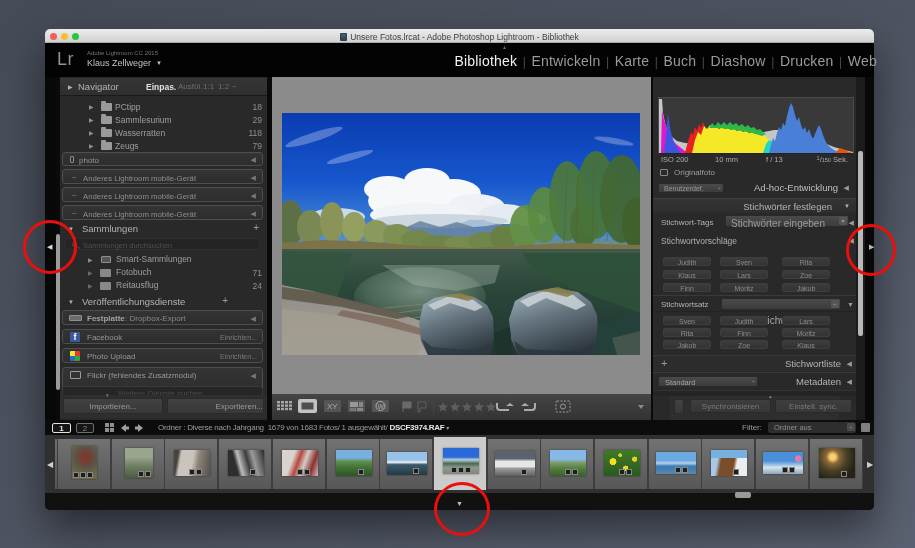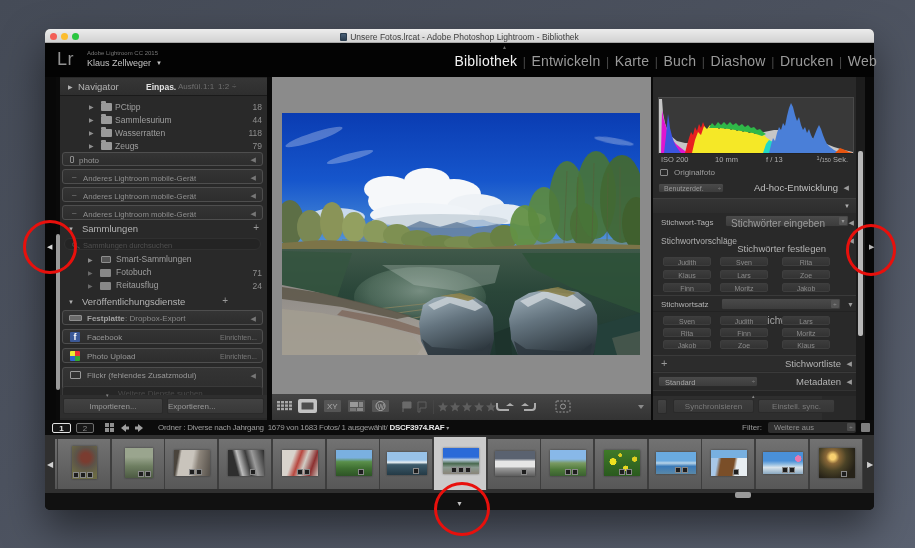--- a/index.html
+++ b/index.html
@@ -88,21 +88,21 @@
     <div class="fold" style="top:24px;">
         <span class="fa">▶</span>
         <span class="fic"></span>
         <span class="ftx">PCtipp</span>
         <span class="fnum">18</span>
       </div>
     <div class="fold" style="top:37px;">
         <span class="fa">▶</span>
         <span class="fic"></span>
         <span class="ftx">Sammlesurium</span>
-        <span class="fnum">44</span>
+        <span class="fnum">29</span>
       </div>
     <div class="fold" style="top:50px;">
         <span class="fa">▶</span>
         <span class="fic"></span>
         <span class="ftx">Wasserratten</span>
         <span class="fnum">118</span>
       </div>
     <div class="fold" style="top:63px;">
         <span class="fa">▶</span>
         <span class="fic"></span>
@@ -181,21 +181,21 @@
       <span class="abs" style="left:7px; top:3px; width:11px; height:8px; border:1px solid #9a9a9a; border-radius:1px;"></span>
       <span class="abs" style="left:24px; top:3px; color:#989898;">Flickr (fehlendes Zusatzmodul)</span>
       <span class="abs" style="right:6px; top:4px; font-size:7px; color:#777;">◀</span>
     </div>
     <div class="box" style="left:2px; top:309px; width:201px; height:12px; background:#262626; border-color:#3a3a3a;">
       <span class="abs" style="left:55px; top:2px; color:#4a4a4a;">Weitere Dienste suchen...</span>
     </div>
     <div class="abs" style="left:0; top:318px; width:207px; height:23px; background:#2e2e2e;">
       <span class="abs" style="left:46px; top:-3px; font-size:5px; color:#888;">▾</span>
       <div class="abs" style="left:3px; top:3px; width:100px; height:16px; background:linear-gradient(#424242,#383838); border:1px solid #2a2a2a; border-radius:2px; color:#9a9a9a; font-size:8px; text-align:center; line-height:16px;">Importieren...</div>
-      <div class="abs" style="left:107px; top:3px; width:97px; height:16px; background:linear-gradient(#424242,#383838); border:1px solid #2a2a2a; border-radius:2px; color:#9a9a9a; font-size:8px; text-align:left; line-height:16px;">Exportieren...</div>
+      <div class="abs" style="left:107px; top:3px; width:97px; height:16px; background:linear-gradient(#424242,#383838); border:1px solid #2a2a2a; border-radius:2px; color:#9a9a9a; font-size:8px; text-align:right; line-height:16px;">Exportieren...</div>
     </div>
   </div>
   <div id="ldiv" class="abs"></div>
   <div id="center" class="abs">
     <svg class="abs" style="left:10px; top:36px;" width="358" height="242" viewBox="0 0 358 242">
       <defs>
         <linearGradient id="sky" x1="0" y1="0" x2="0" y2="1">
           <stop offset="0" stop-color="#0a3cb2"></stop>
             <stop offset="0.45" stop-color="#1656cc"></stop>
             <stop offset="0.8" stop-color="#4688d6"></stop>
@@ -323,21 +323,21 @@
     </div>
     <div class="abs" style="left:0; top:105px; width:203px; height:14px;">
       <div class="abs" style="left:5px; top:1px; width:66px; height:10px; background:linear-gradient(#4a4a4a,#3c3c3c); border:1px solid #2a2a2a; border-radius:2px;">
         <span class="abs" style="left:5px; top:1px; font-size:7px; color:#9a9a9a;">Benutzerdef.</span>
         <span class="abs" style="right:2px; top:1px; font-size:6px; color:#888;">÷</span>
       </div>
       <span class="abs" style="right:18px; top:0px; font-size:9.5px; color:#c0c0c0;">Ad-hoc-Entwicklung</span>
       <span class="abs" style="right:7px; top:2px; font-size:7px; color:#9a9a9a;">◀</span>
     </div>
     <div class="abs" style="left:0; top:121px; width:203px; height:15px; background:linear-gradient(#343434,#2d2d2d); border-top:1px solid #3e3e3e;">
-      <span class="abs" style="right:30px; top:2px; font-size:9.5px; color:#b4b4b4;margin-top:42px;">Stichwörter festlegen</span>
+      <span class="abs" style="right:24px; top:2px; font-size:9.5px; color:#b4b4b4;">Stichwörter festlegen</span>
       <span class="abs" style="right:6px; top:4px; font-size:6px; color:#b0b0b0;">▼</span>
     </div>
     <div class="abs" style="left:0; top:138px; width:203px; height:16px;">
       <span class="abs" style="left:8px; top:3px; font-size:8px; color:#b4b4b4;">Stichwort-Tags</span>
       <div class="abs" style="left:72px; top:0px; width:124px; height:12px; background:linear-gradient(#4a4a4a,#3c3c3c); border:1px solid #2a2a2a; border-radius:2px;">
         <span class="abs" style="left:5px; top:2px; font-size:10px; color:#9a9a9a;">Stichwörter eingeben</span>
         <span class="abs" style="right:1px; top:1px; width:8px; height:8px; background:#555; border-radius:1px; font-size:6px; color:#999; text-align:center; line-height:8px;">▾</span>
       </div>
       <span class="abs" style="right:2px; top:4px; font-size:7px; color:#9a9a9a;">◀</span>
     </div>
@@ -378,21 +378,21 @@
     </div>
     <div class="abs" style="left:0; top:295px; width:203px; height:17px; border-top:1px solid #3a3a3a;">
       <div class="abs" style="left:5px; top:3px; width:100px; height:11px; background:linear-gradient(#4a4a4a,#3c3c3c); border:1px solid #2a2a2a; border-radius:2px;">
         <span class="abs" style="left:6px; top:1px; font-size:7.5px; color:#a5a5a5;">Standard</span>
         <span class="abs" style="right:2px; top:1px; font-size:6px; color:#888;">÷</span>
       </div>
       <span class="abs" style="right:15px; top:3px; font-size:9.5px; color:#b4b4b4;">Metadaten</span>
       <span class="abs" style="right:4px; top:5px; font-size:7px; color:#9a9a9a;">◀</span>
     </div>
     <div class="abs" style="left:0; top:313px; width:203px; height:6px; background:#242424; border-top:1px solid #333;"></div>
-    <div class="abs" style="left:0; top:319px; width:169px; height:24px; background:#2e2e2e;">
+    <div class="abs" style="left:17px; top:319px; width:169px; height:24px; background:#2e2e2e;">
       <span class="abs" style="left:99px; top:-3px; font-size:5px; color:#888;">▴</span>
       <div class="abs" style="left:4px; top:3px; width:10px; height:15px; background:linear-gradient(#424242,#383838); border:1px solid #2a2a2a; border-radius:2px;"></div>
       <div class="abs" style="left:20px; top:3px; width:81px; height:14px; background:linear-gradient(#3e3e3e,#363636); border:1px solid #2a2a2a; border-radius:2px; color:#7a7a7a; font-size:8px; text-align:center; line-height:14px;">Synchronisieren</div>
       <div class="abs" style="left:105px; top:3px; width:77px; height:14px; background:linear-gradient(#3e3e3e,#363636); border:1px solid #2a2a2a; border-radius:2px; color:#7a7a7a; font-size:8px; text-align:center; line-height:14px;">Einstell. sync.</div>
     </div>
   </div>
   <div id="rscroll" class="abs"></div>
   <div id="rscrollthumb" class="abs"></div>
   <div id="rightedge" class="abs">
       <span style="position:absolute; left:4px; top:166px; font-size:7px; color:#b8b8b8;">▶</span>
@@ -470,21 +470,21 @@
           <rect x="5" y="0" width="4" height="4"></rect>
           <rect x="0" y="5" width="4" height="4"></rect>
           <rect x="5" y="5" width="4" height="4"></rect>
         </g>
       <path d="M16,5 l5,-4 l0,2.5 l3,0 l0,3 l-3,0 l0,2.5 Z" fill="#9f9f9f"></path>
       <path d="M38,5 l-5,-4 l0,2.5 l-3,0 l0,3 l3,0 l0,2.5 Z" fill="#9f9f9f"></path>
     </svg>
     <span class="abs" style="left:113px; top:3px; font-size:8px; color:#9b9b9b; letter-spacing:-0.27px;">Ordner : Diverse nach Jahrgang&nbsp;&nbsp;1679 von 1683 Fotos/ 1 ausgewählt/ <b style="color:#e8e8e8;">DSCF3974.RAF</b> <span style="font-size:6px; color:#9a9a9a;">▾</span></span>
     <span class="abs" style="left:697px; top:3px; font-size:8px; color:#9b9b9b;">Filter:</span>
     <div class="abs" style="left:723px; top:2px; width:88px; height:11px; background:#2e2e2e; border-radius:2px;">
-      <span class="abs" style="left:6px; top:1px; font-size:7.5px; color:#8f8f8f;">Weitere aus</span>
+      <span class="abs" style="left:6px; top:1px; font-size:7.5px; color:#8f8f8f;">Ordner aus</span>
       <span class="abs" style="right:1px; top:1px; width:8px; height:8px; background:#4a4a4a; border-radius:1px; font-size:6px; color:#999; text-align:center; line-height:8px;">÷</span>
     </div>
     <div class="abs" style="left:816px; top:3px; width:9px; height:9px; background:#7f7f7f; border-radius:1px;"></div>
   </div>
   <div id="filmstrip" class="abs">
     <div class="abs" style="left:0; top:0; width:829px; height:62px; background:#303030;"></div>
     <div class="abs" style="left:10px; top:4px; width:807px; height:50px; background:linear-gradient(#6e6e6e,#555555);"></div>
     <span class="abs" style="left:2px; top:25px; font-size:8px; color:#cfcfcf;">◀</span>
     <span class="abs" style="left:822px; top:25px; font-size:8px; color:#cfcfcf;">▶</span>
     <div class="cell" style="left:12px;">

